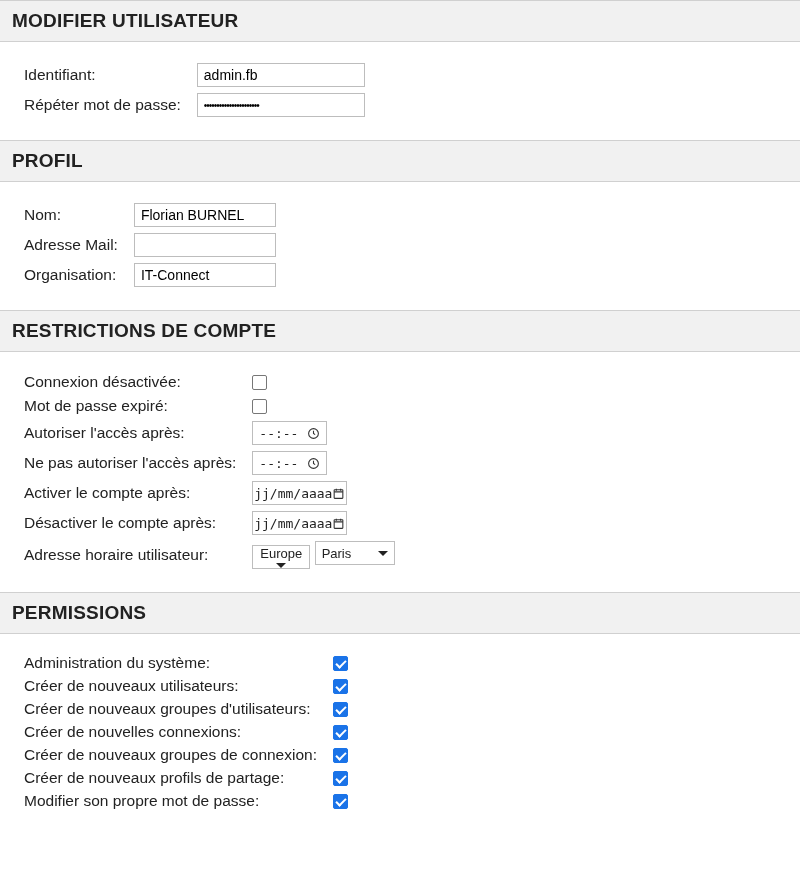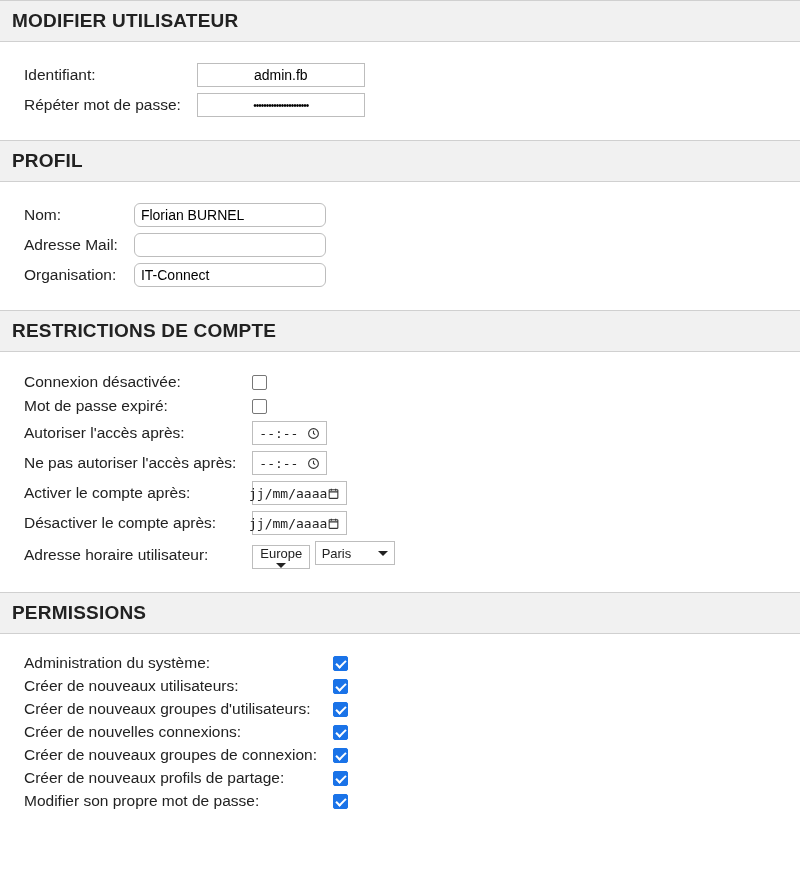--- a/index.html
+++ b/index.html
@@ -32,22 +32,22 @@
       white-space: nowrap;
       padding-right: 12px;
     }
     input[type="text"], input[type="password"] {
       border: 1px solid #bdbdbd;
       padding: 2px 6px;
       font-size: 14px;
       height: 24px;
       font-family: inherit;
     }
-    .input-id { width: 168px; text-align: center; }
-    .input-profile { width: 192px; border-radius: 6px; }
+    .input-id { width: 168px; }
+    .input-profile { width: 142px; }
 
     .chk {
       width: 15px;
       height: 15px;
       display: inline-block;
       border: 1.5px solid #777;
       border-radius: 2px;
       vertical-align: middle;
       position: relative;
       background: #fff;
@@ -73,21 +73,21 @@
       font-family: monospace;
       font-size: 13px;
       height: 24px;
       display: inline-flex;
       align-items: center;
       padding: 0 6px;
       background: #fff;
       position: relative;
     }
     .timebox { width: 75px; justify-content: space-between; }
-    .datebox { width: 95px; justify-content: flex-end; }
+    .datebox { width: 95px; justify-content: center; }
     .selectbox {
       font-family: inherit;
       justify-content: space-between;
     }
     .sel1 { width: 58px; flex-direction: column; }
     .sel2 { width: 80px; }
     .icon-svg { width: 13px; height: 13px; flex-shrink: 0; }
     .chev-down {
       width: 0; height: 0;
       border-left: 5px solid transparent;

